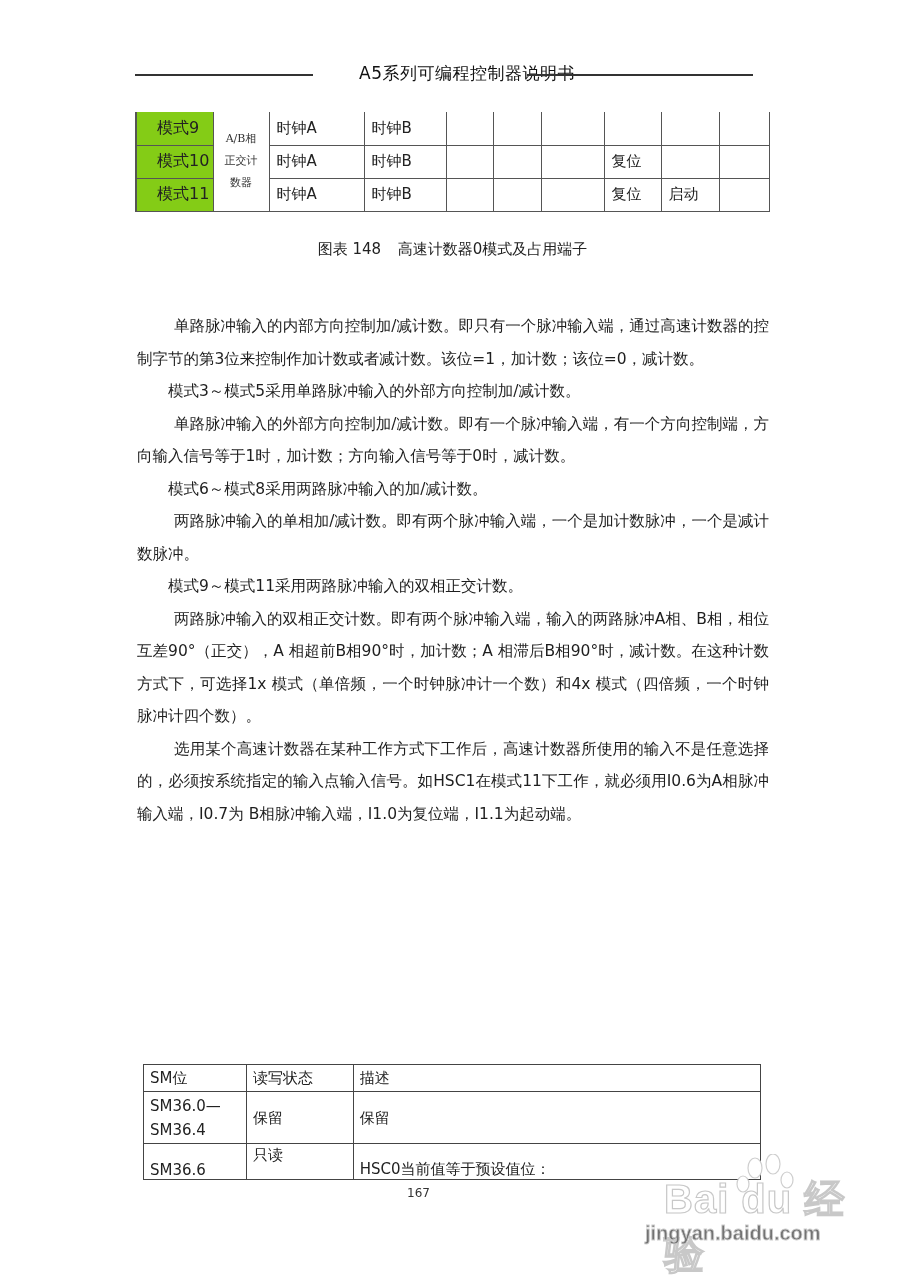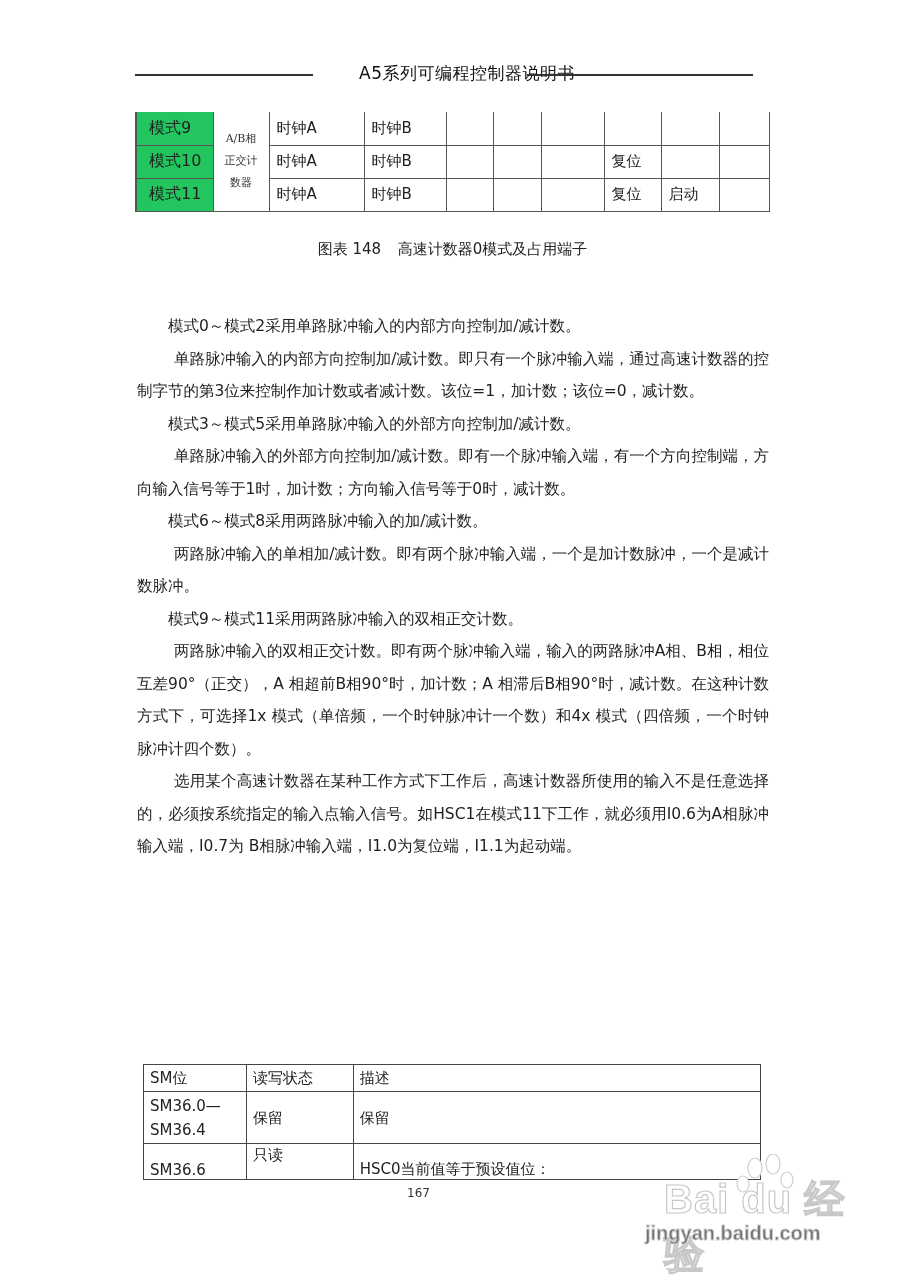--- a/index.html
+++ b/index.html
@@ -10,21 +10,21 @@
   .header { position: absolute; top: 62px; left: 135px; width: 618px; height: 26px; }
   .header .rule { position: absolute; top: 12px; height: 2px; background: #333; }
   .header .rule.left { left: 0; width: 178px; }
   .header .rule.right { left: 392px; width: 226px; }
   .header .title { position: absolute; left: 184px; top: 0; font-size: 17px; letter-spacing: 0.5px; color: #111; margin-left: 40px; }
 
   table { border-collapse: collapse; }
   .mode-table { position: absolute; top: 112px; left: 135px; }
   .mode-table td { border: 1px solid #555; font-size: 15px; height: 33px; padding: 0 0 0 7px; vertical-align: middle; color: #222; box-sizing: border-box; }
   .mode-table tr:first-child td { border-top: none; }
-  .mode-table td.mode-name { background: #22c55e; font-size: 16px; padding-left: 12px; border-left: 2px solid #555; }
+  .mode-table td.mode-name { background: #84cc16; font-size: 16px; padding-left: 20px; border-left: 2px solid #555; }
   .mode-table td.type-cell { font-family: "DejaVu Serif", "Liberation Serif", serif; font-size: 11px; text-align: center; padding: 0; line-height: 22px; color: #333; }
   .mode-table td:last-child { border-right: 1px solid #555; }
 
   .caption { position: absolute; top: 240px; left: 0; width: 905px; text-align: center; font-size: 15px; color: #222; }
   .caption span { margin: 0 6px; }
 
   .body-text { position: absolute; top: 310px; left: 137px; width: 632px; font-size: 15.5px; line-height: 32.5px; color: #1e1e1e; }
   .body-text p { margin: 0; text-indent: 31px; text-align: justify; }
   .body-text p.lead { text-indent: 31px; }
   .body-text p.para { text-indent: 37px; }
@@ -107,21 +107,20 @@
   </tr>
 </tbody>
   </table>
 
 <div class="caption">
   <span>图表 148</span>
   <span>高速计数器0模式及占用端子</span>
 </div>
 
 <div class="body-text">
-  <p class="lead">模式0～模式2采用单路脉冲输入的内部方向控制加/减计数。</p>
   <p class="para">单路脉冲输入的内部方向控制加/减计数。即只有一个脉冲输入端，通过高速计数器的控制字节的第3位来控制作加计数或者减计数。该位=1，加计数；该位=0，减计数。</p>
   <p class="lead">模式3～模式5采用单路脉冲输入的外部方向控制加/减计数。</p>
   <p class="para">单路脉冲输入的外部方向控制加/减计数。即有一个脉冲输入端，有一个方向控制端，方向输入信号等于1时，加计数；方向输入信号等于0时，减计数。</p>
   <p class="lead">模式6～模式8采用两路脉冲输入的加/减计数。</p>
   <p class="para">两路脉冲输入的单相加/减计数。即有两个脉冲输入端，一个是加计数脉冲，一个是减计数脉冲。</p>
   <p class="lead">模式9～模式11采用两路脉冲输入的双相正交计数。</p>
   <p class="para">两路脉冲输入的双相正交计数。即有两个脉冲输入端，输入的两路脉冲A相、B相，相位互差90°（正交），A 相超前B相90°时，加计数；A 相滞后B相90°时，减计数。在这种计数方式下，可选择1x 模式（单倍频，一个时钟脉冲计一个数）和4x 模式（四倍频，一个时钟脉冲计四个数）。</p>
   <p class="para">选用某个高速计数器在某种工作方式下工作后，高速计数器所使用的输入不是任意选择的，必须按系统指定的输入点输入信号。如HSC1在模式11下工作，就必须用I0.6为A相脉冲输入端，I0.7为 B相脉冲输入端，I1.0为复位端，I1.1为起动端。</p>
 </div>
 

